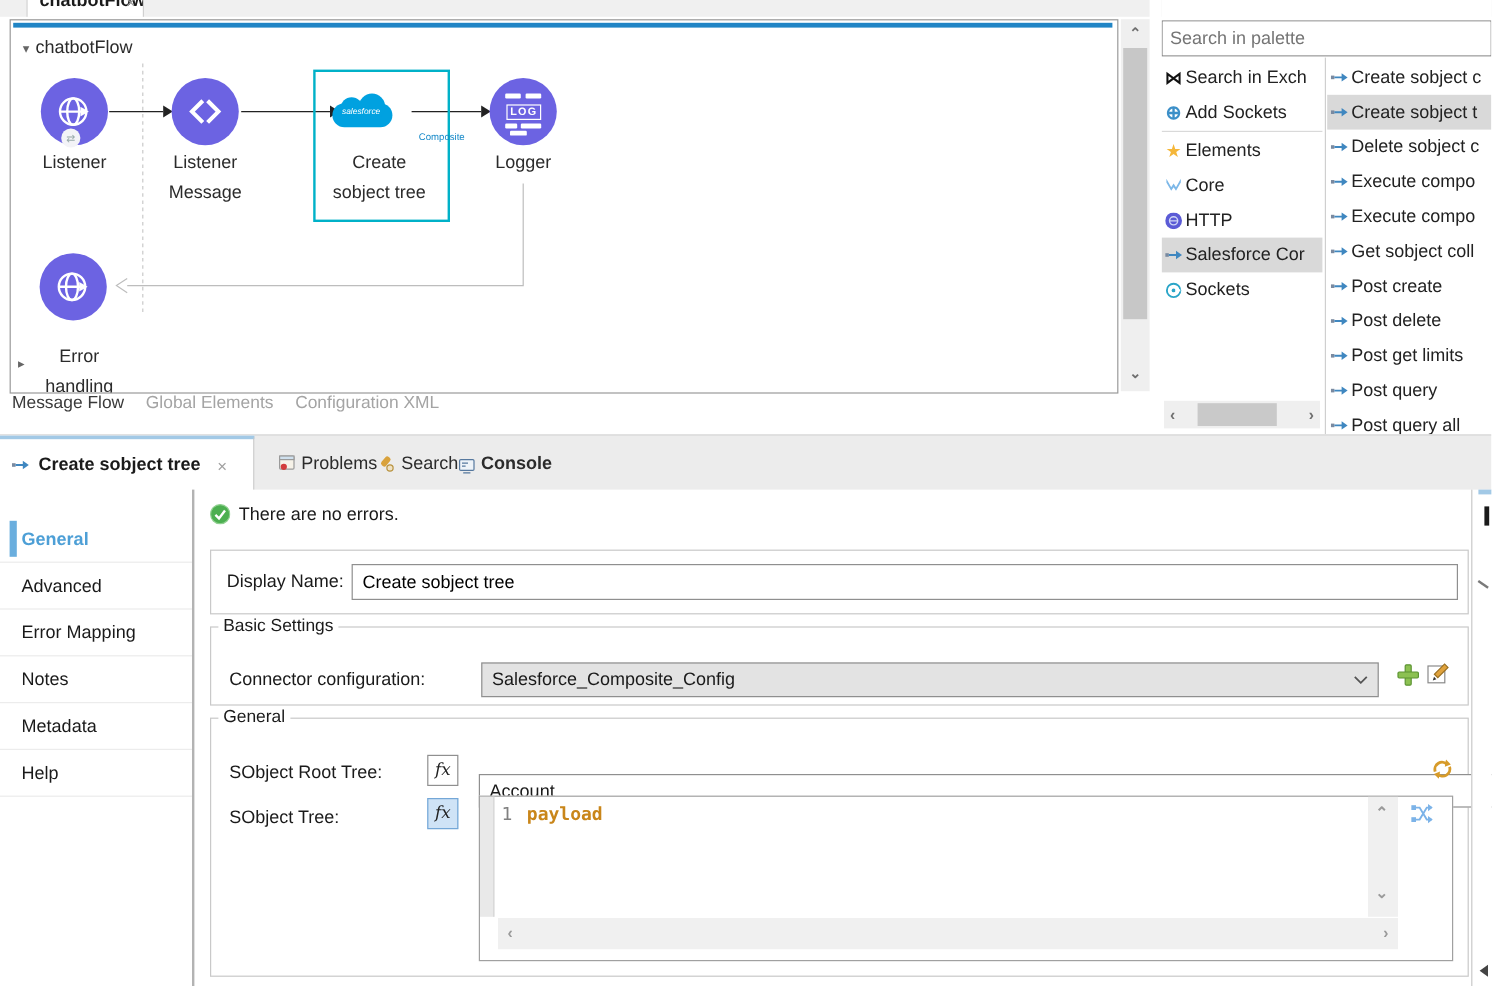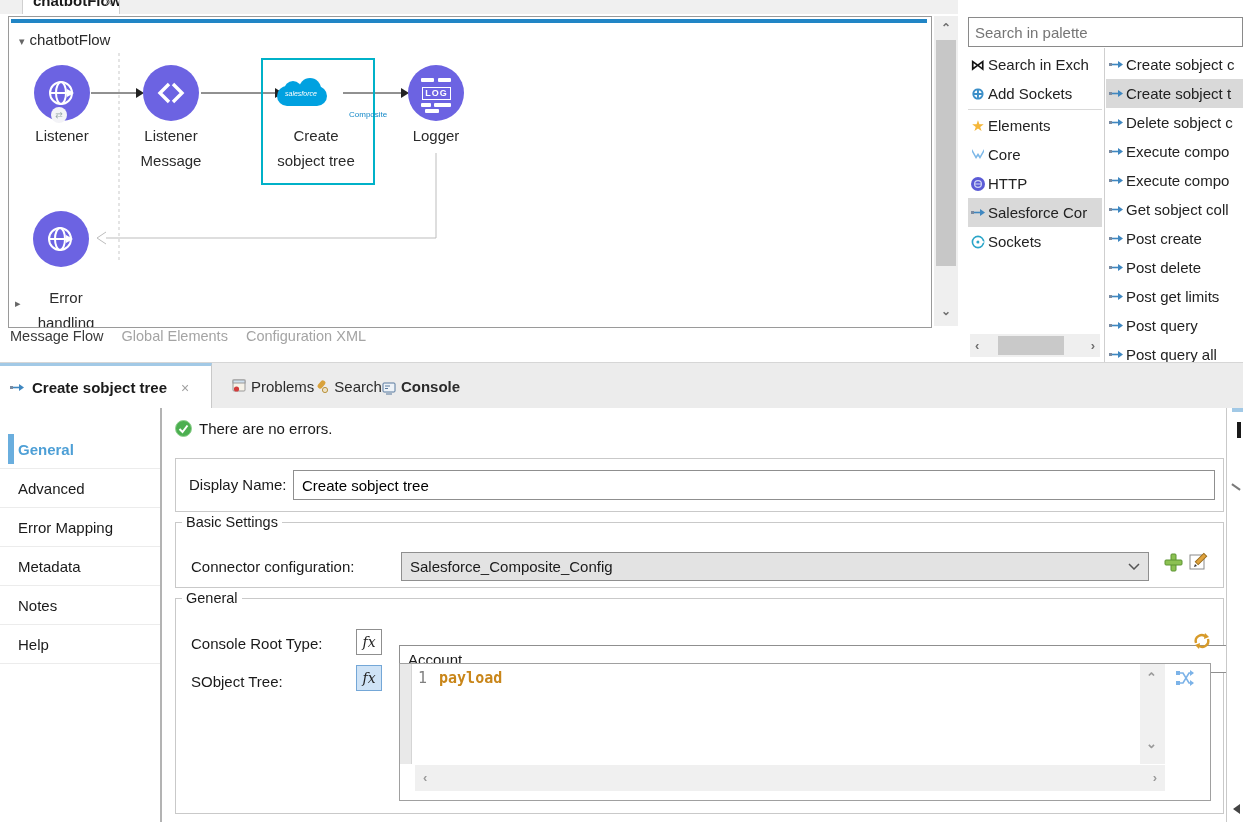--- a/index.html
+++ b/index.html
@@ -437,24 +437,24 @@
         <div class="side-bar"></div>
         <span>General</span>
       </div>
       <div class="side-item">
             <span>Advanced</span>
           </div>
       <div class="side-item">
             <span>Error Mapping</span>
           </div>
       <div class="side-item">
-            <span>Metadata</span>
+            <span>Notes</span>
           </div>
       <div class="side-item">
-            <span>Notes</span>
+            <span>Metadata</span>
           </div>
       <div class="side-item">
             <span>Help</span>
           </div>
     </div>
   </div>
 
   <div class="status">
     <svg width="17" height="17" viewBox="0 0 17 17">
       <circle cx="8.5" cy="8.5" r="8" fill="#4caf50" stroke="#8fd08f"></circle>
@@ -484,21 +484,21 @@
     <svg style="position:absolute;left:1013px;top:29px;" width="20" height="20" viewBox="0 0 20 20">
       <rect x="1" y="3" width="14" height="14" fill="#fff" stroke="#8a8a8a"></rect>
       <rect x="10" y="1" width="4" height="12" transform="rotate(45 12 7)" fill="#e0a23c" stroke="#9a6f20"></rect>
       <path d="M5,15 L8,14 L6,12 Z" fill="#333"></path>
     </svg>
   </div>
 
   <div class="group" style="left:175px;top:190px;width:1047px;height:214px;">
     <span class="legend">General</span>
 
-    <span class="fld-label" style="left:15px;top:36px;">Console Root Type:</span>
+    <span class="fld-label" style="left:15px;top:36px;">SObject Root Tree:</span>
     <div class="fx-btn" style="left:180px;top:30px;">fx</div>
     <div class="combo combo-white" style="left:223px;top:46px;width:921px;height:28px;">
       <span>Account</span>
       <svg class="chev" width="12" height="7" viewBox="0 0 12 7">
             <polyline points="1,1 6,6 11,1" fill="none" stroke="#555" stroke-width="1.5"></polyline>
           </svg>
     </div>
     <svg style="position:absolute;left:1016px;top:32px;" width="20" height="20" viewBox="0 0 20 20">
       <path d="M4,12 A6,6 0 0 1 14,6" fill="none" stroke="#d79b2a" stroke-width="2.4"></path>
       <path d="M16,8 A6,6 0 0 1 6,14" fill="none" stroke="#d79b2a" stroke-width="2.4"></path>

